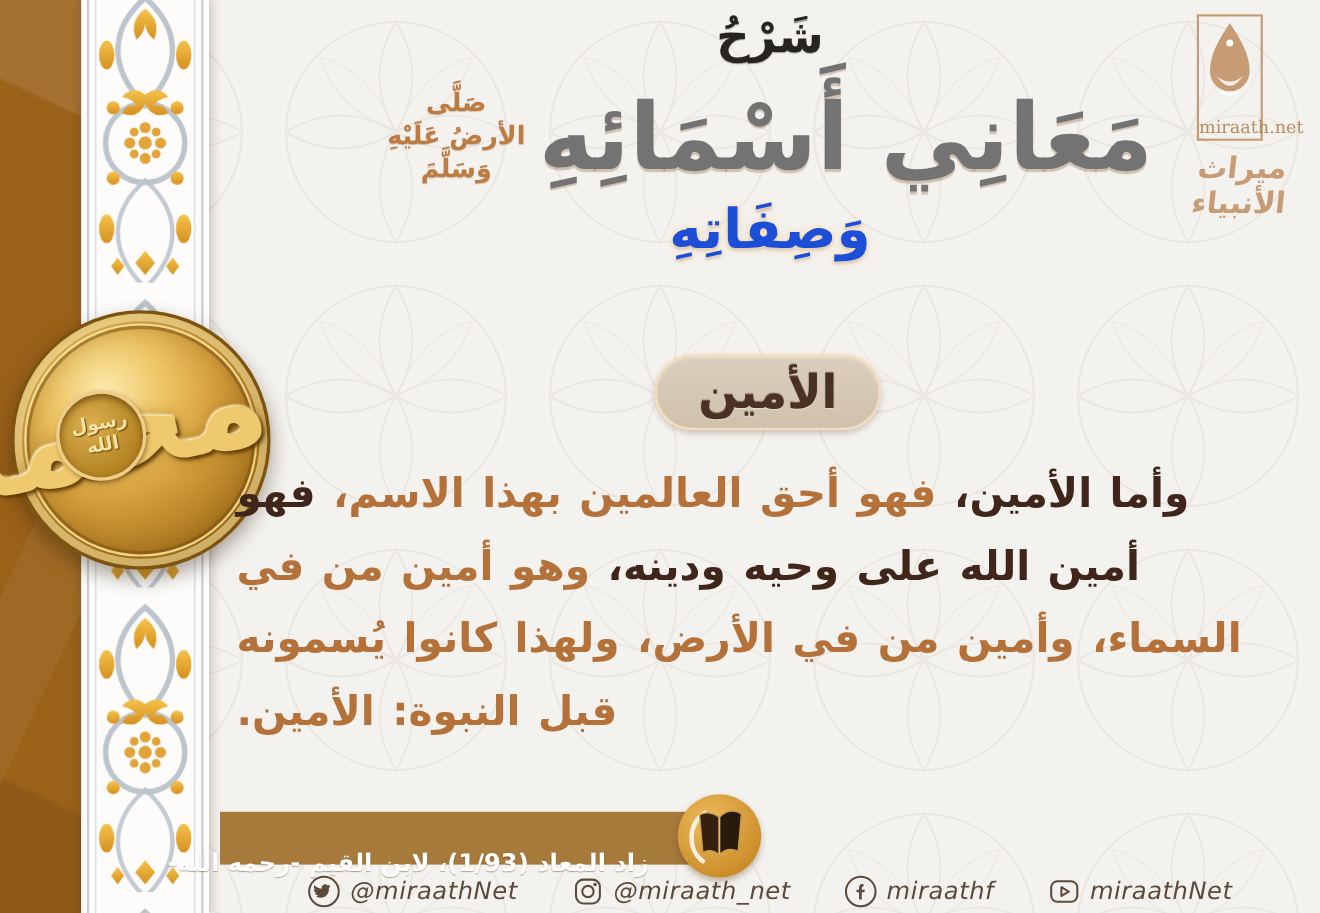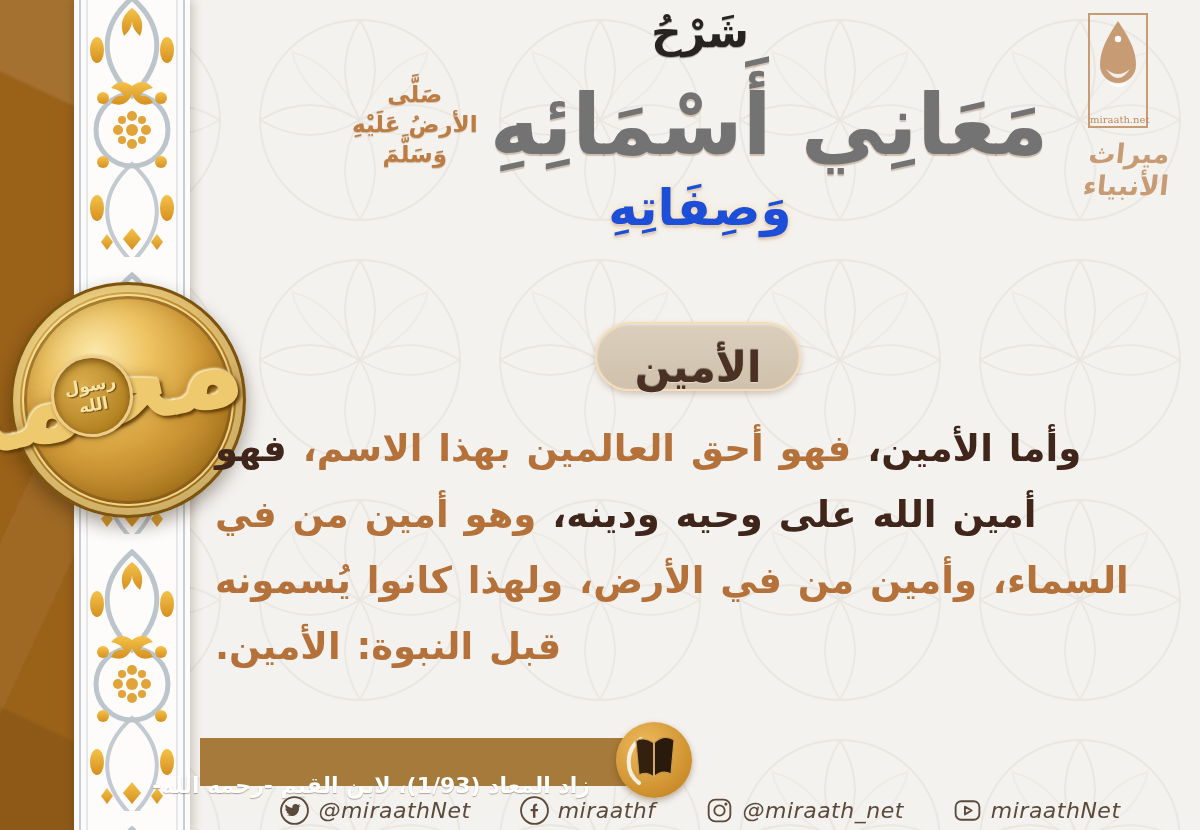--- a/index.html
+++ b/index.html
@@ -81,21 +81,21 @@
     text-shadow: 0 0 10px #f3dfbd, 0 0 3px #f8e8cb, 0 2px 3px rgba(110,60,20,.4);
   }
 
   
   .name-badge {
     position:absolute; left:595px; top:322px; width:206px; height:69px;
     border-radius:40px;
     background:linear-gradient(180deg,#dbcfbd 0%, #cfc1ab 100%);
     border:2px solid #f6ddba;
     box-shadow: 0 3px 6px rgba(90,60,30,.25), inset 0 1px 2px rgba(255,255,255,.5);
-    display:flex; align-items:flex-end; justify-content:center;
+    display:flex; align-items:center; justify-content:center;
   }
   .name-badge span {
     font-size:42px; font-weight:bold; color:#4a3124; direction:rtl; line-height:1;
     text-shadow: 0 -1px 1px rgba(30,15,8,.55), 0 1px 1px rgba(255,250,240,.45);
   }
 
   
   .body-text {
     position:absolute; left:215px; top:416px; width:965px;
     direction:rtl; text-align:left;
@@ -134,21 +134,21 @@
     font-family:"DejaVu Sans", sans-serif;
   }
 
   
   .logo-frame {
     position:absolute; left:1088px; top:13px; width:60px; height:115px;
     border:2px solid #c79c74;
   }
   .logo-site {
     position:absolute; bottom:1px; left:0; width:100%; text-align:center;
-    font-family:"DejaVu Serif", serif; font-size:10px; color:#bd8a5c;
+    font-family:"DejaVu Serif", serif; font-size:16px; color:#bd8a5c;
   }
   .logo-name {
     position:absolute; left:1040px; top:138px; width:175px; text-align:center;
     font-size:27px; font-weight:bold; color:#c79c74; direction:rtl; line-height:1.2;
     transform:skewX(-6deg);
   }
 </style>
 </head>
 <body>
 
@@ -266,32 +266,32 @@
   <footer class="social-row">
     <div class="social-item">
       <svg width="31" height="31" viewBox="0 0 30 30">
         <circle cx="15" cy="15" r="13" fill="none" stroke="#5b4a3b" stroke-width="1.8"></circle>
         <path d="M8.6 19.6c6.4 2.5 10.8-1.6 10.8-7.1v-.6l1.7-1.7-1.9.4 1.1-1.8-2 .8a3.2 3.2 0 0 0-5.4 2.9c-2.6-.1-4.9-1.3-6.4-3.2-.9 1.4-.4 3.2 1 4.2l-1.5-.4c0 1.5 1.1 2.8 2.5 3.1l-1.4.1c.5 1.2 1.7 2.1 3 2.1-1.1.9-2.6 1.3-4.1 1.2z" fill="#5b4a3b"></path>
       </svg>
       <span class="social-handle">@miraathNet</span>
     </div>
     <div class="social-item">
       <svg width="31" height="31" viewBox="0 0 30 30">
-        <circle cx="15" cy="15" r="13" fill="none" stroke="#5b4a3b" stroke-width="1.8"></circle>
-        <path d="M17.5 8.5c-2.5-.6-4 .8-4 3v2h-2.2v2.2h2.2V22h2.4v-6.3h2.3l.4-2.2h-2.7v-1.6c0-1 .5-1.5 1.6-1.4z" fill="#5b4a3b"></path>
-      </svg>
-      <span class="social-handle">miraathf</span>
-    </div>
-    <div class="social-item">
-      <svg width="31" height="31" viewBox="0 0 30 30">
         <rect x="4.5" y="4.5" width="21" height="21" rx="6.5" fill="none" stroke="#5b4a3b" stroke-width="1.8"></rect>
         <circle cx="15" cy="15" r="5" fill="none" stroke="#5b4a3b" stroke-width="1.8"></circle>
         <circle cx="21.2" cy="8.8" r="1.5" fill="#5b4a3b"></circle>
       </svg>
       <span class="social-handle">@miraath_net</span>
+    </div>
+    <div class="social-item">
+      <svg width="31" height="31" viewBox="0 0 30 30">
+        <circle cx="15" cy="15" r="13" fill="none" stroke="#5b4a3b" stroke-width="1.8"></circle>
+        <path d="M17.5 8.5c-2.5-.6-4 .8-4 3v2h-2.2v2.2h2.2V22h2.4v-6.3h2.3l.4-2.2h-2.7v-1.6c0-1 .5-1.5 1.6-1.4z" fill="#5b4a3b"></path>
+      </svg>
+      <span class="social-handle">miraathf</span>
     </div>
     <div class="social-item">
       <svg width="31" height="31" viewBox="0 0 30 30">
         <rect x="3.5" y="6" width="23" height="18" rx="5.5" fill="none" stroke="#5b4a3b" stroke-width="1.8"></rect>
         <path d="M12.5 11.2 L19 15 L12.5 18.8 Z" fill="none" stroke="#5b4a3b" stroke-width="1.8" stroke-linejoin="round"></path>
       </svg>
       <span class="social-handle">miraathNet</span>
     </div>
   </footer>
 

